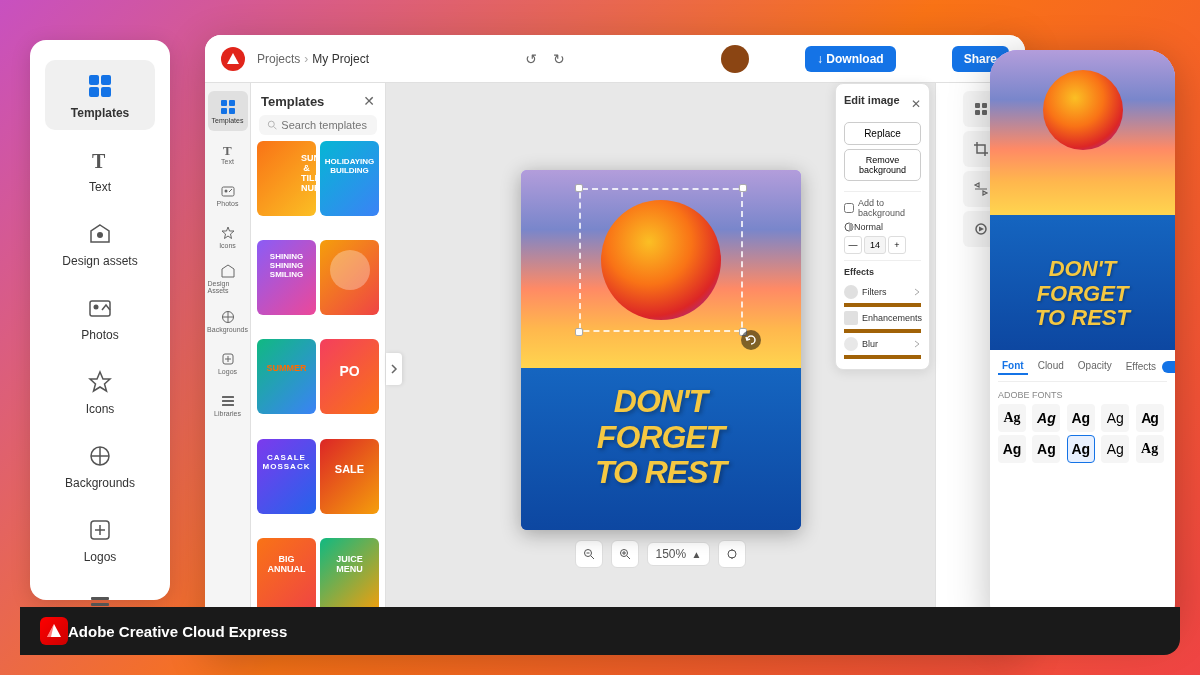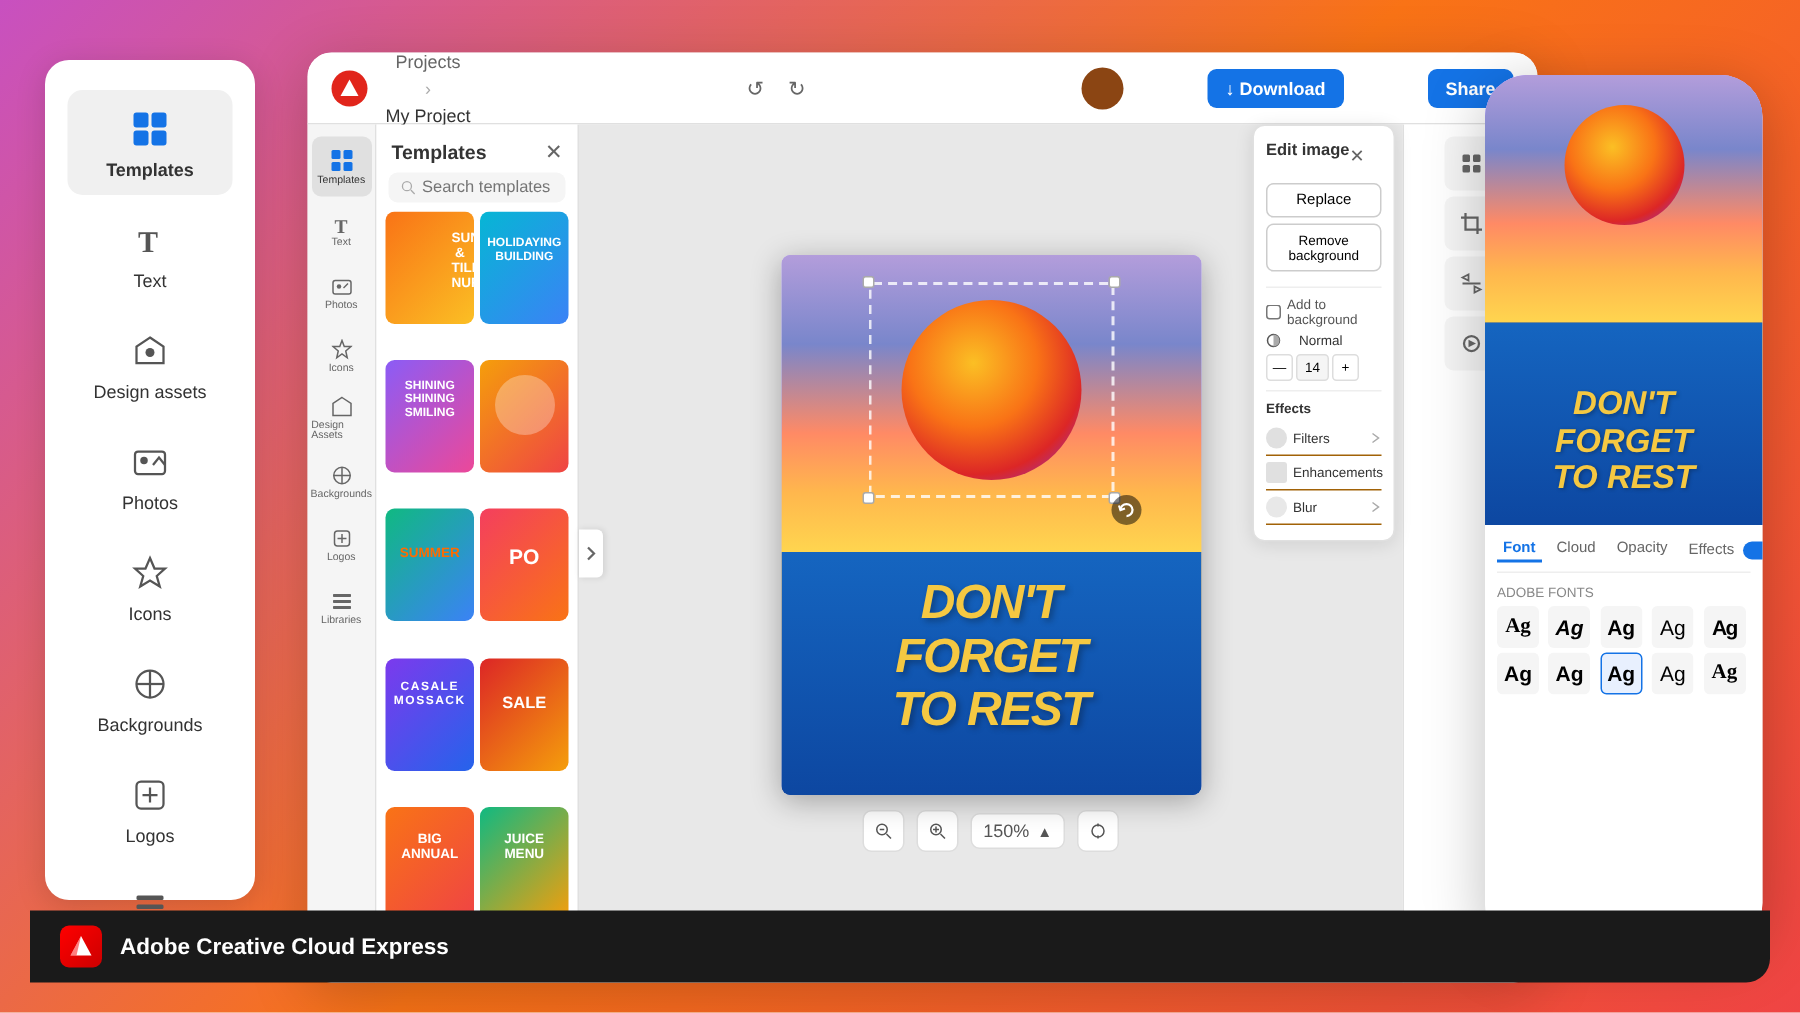--- a/index.html
+++ b/index.html
@@ -108,21 +108,20 @@
       align-items: center;
       justify-content: center;
     }
 
     .breadcrumb {
       font-size: 12px;
       color: #666;
       display: flex;
       align-items: center;
       gap: 4px;
-      flex-direction: column;
     }
 
     .breadcrumb .separator {
       color: #aaa;
     }
 
     .breadcrumb .current {
       color: #333;
       font-weight: 500;
     }
@@ -469,21 +468,21 @@
       margin: 6px 0;
     }
 
     .effect-item {
       display: flex;
       align-items: center;
       justify-content: space-between;
       padding: 4px 0;
       font-size: 9px;
       color: #333;
-      border-bottom: 1px solid #a16207;
+      border-bottom: 4px solid #a16207;
     }
 
     
     .phone-mockup {
       position: absolute;
       right: 5px;
       top: 30px;
       width: 185px;
       height: 580px;
       background: white;
@@ -606,21 +605,20 @@
     .bottom-bar {
       position: absolute;
       bottom: 0;
       left: 0;
       right: 0;
       height: 48px;
       background: #1a1a1a;
       display: flex;
       align-items: center;
       padding: 0 20px;
-      gap: 12px;
       z-index: 20;
       border-radius: 0 0 16px 0;
     }
 
     .bottom-logo {
       width: 28px;
       height: 28px;
       background: linear-gradient(135deg, #ff0000, #cc0000);
       border-radius: 6px;
       display: flex;
@@ -959,32 +957,32 @@
               <line x1="6" y1="1" x2="6" y2="3" stroke="#555" stroke-width="1"></line>
               <line x1="6" y1="9" x2="6" y2="11" stroke="#555" stroke-width="1"></line>
             </svg>
           </button>
         </div>
 
         <div class="powered-by">Powered by Adobe Photoshop</div>
       </div>
 
       <div class="edit-panel">
-        <div style="display:flex;align-items:center;justify-content:flex-start;margin-bottom:8px;">
+        <div style="display:flex;align-items:center;justify-content:space-between;margin-bottom:8px;">
           <span class="edit-panel-title">Edit image</span>
           <button style="background:none;border:none;cursor:pointer;font-size:12px;color:#666;">✕</button>
         </div>
         <button class="edit-panel-btn">Replace</button>
         <button class="edit-panel-btn" style="font-size:9px;">Remove background</button>
         <div class="edit-panel-divider"></div>
         <div class="edit-panel-row">
           <input type="checkbox" style="">
           <span style="font-size:9px;">Add to background</span>
         </div>
-        <div style="display:flex;align-items:center;gap:12px;margin-bottom:4px;">
+        <div style="display:flex;align-items:center;gap:0;margin-bottom:4px;">
           <svg width="10" height="10" viewBox="0 0 10 10">
             <circle cx="5" cy="5" r="4" stroke="#555" stroke-width="1" fill="none"></circle>
             <path d="M5 1 a4 4 0 0 1 0 8" fill="#aaa"></path>
           </svg>
           <span style="font-size:9px;color:#333;">Normal</span>
         </div>
         <div style="display:flex;gap:4px;align-items:center;margin-bottom:6px;">
           <div style="display:flex;gap:2px;">
             <button style="width:18px;height:18px;border:1px solid #ddd;background:white;font-size:9px;cursor:pointer;border-radius:3px;">—</button>
             <div style="width:22px;height:18px;background:#f5f5f5;border:1px solid #ddd;border-radius:3px;display:flex;align-items:center;justify-content:center;font-size:9px;">14</div>

